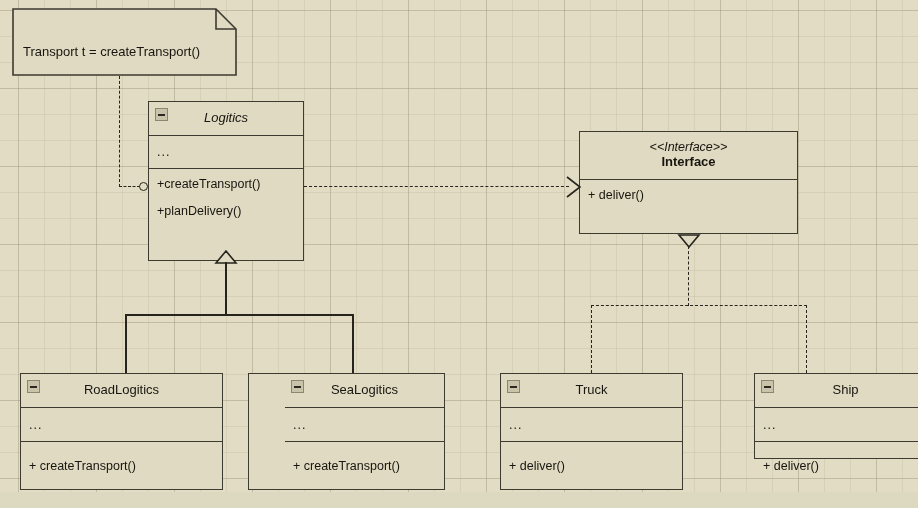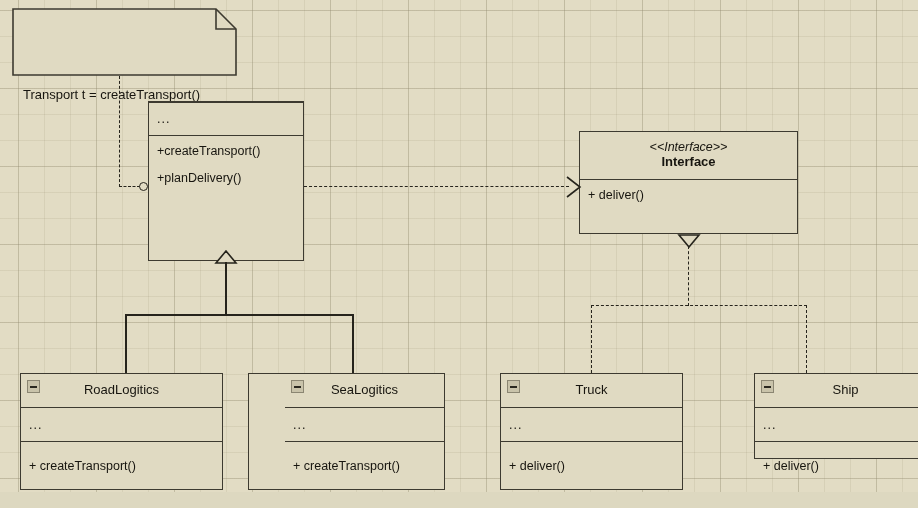--- a/index.html
+++ b/index.html
@@ -126,21 +126,20 @@
     position: absolute;
     inset: 0;
   }
   #note .notetext {
     position: absolute;
     left: 11px;
     top: 36px;
     font-size: 13px;
     color: #17150f;
     white-space: nowrap;
-    margin-top: 43px;
   }
 
   
   .ln {
     position: absolute;
     background: #26241c;
   }
   .hline { height: 1.5px; }
   .vline { width: 1.5px; }
   .dashed-h {
@@ -179,20 +178,26 @@
     <div class="notetext">Transport t = createTransport()</div>
   </div>
 
   
   <div class="dashed-v" style="left:119px; top:76px; height:111px;"></div>
   <div class="dashed-h" style="left:119px; top:186px; width:21px;"></div>
   <div class="lolli" style="left:139px; top:182px;"></div>
 
   
   <div class="umlbox" style="left:148px; top:101px; width:156px; height:160px;">
+    <div class="compartment" style="height:33px;">
+      <span class="collapse-icon"></span>
+      <div class="cls-title">
+        <span class="nm italic">Logitics</span>
+      </div>
+    </div>
     <div class="compartment comp-div" style="height:33px;">
       <div class="dots">...</div>
     </div>
     <div class="compartment comp-div" style="height:92px;">
       <div class="members">
         <div>+createTransport()</div>
         <div>+planDelivery()</div>
       </div>
     </div>
   </div>

